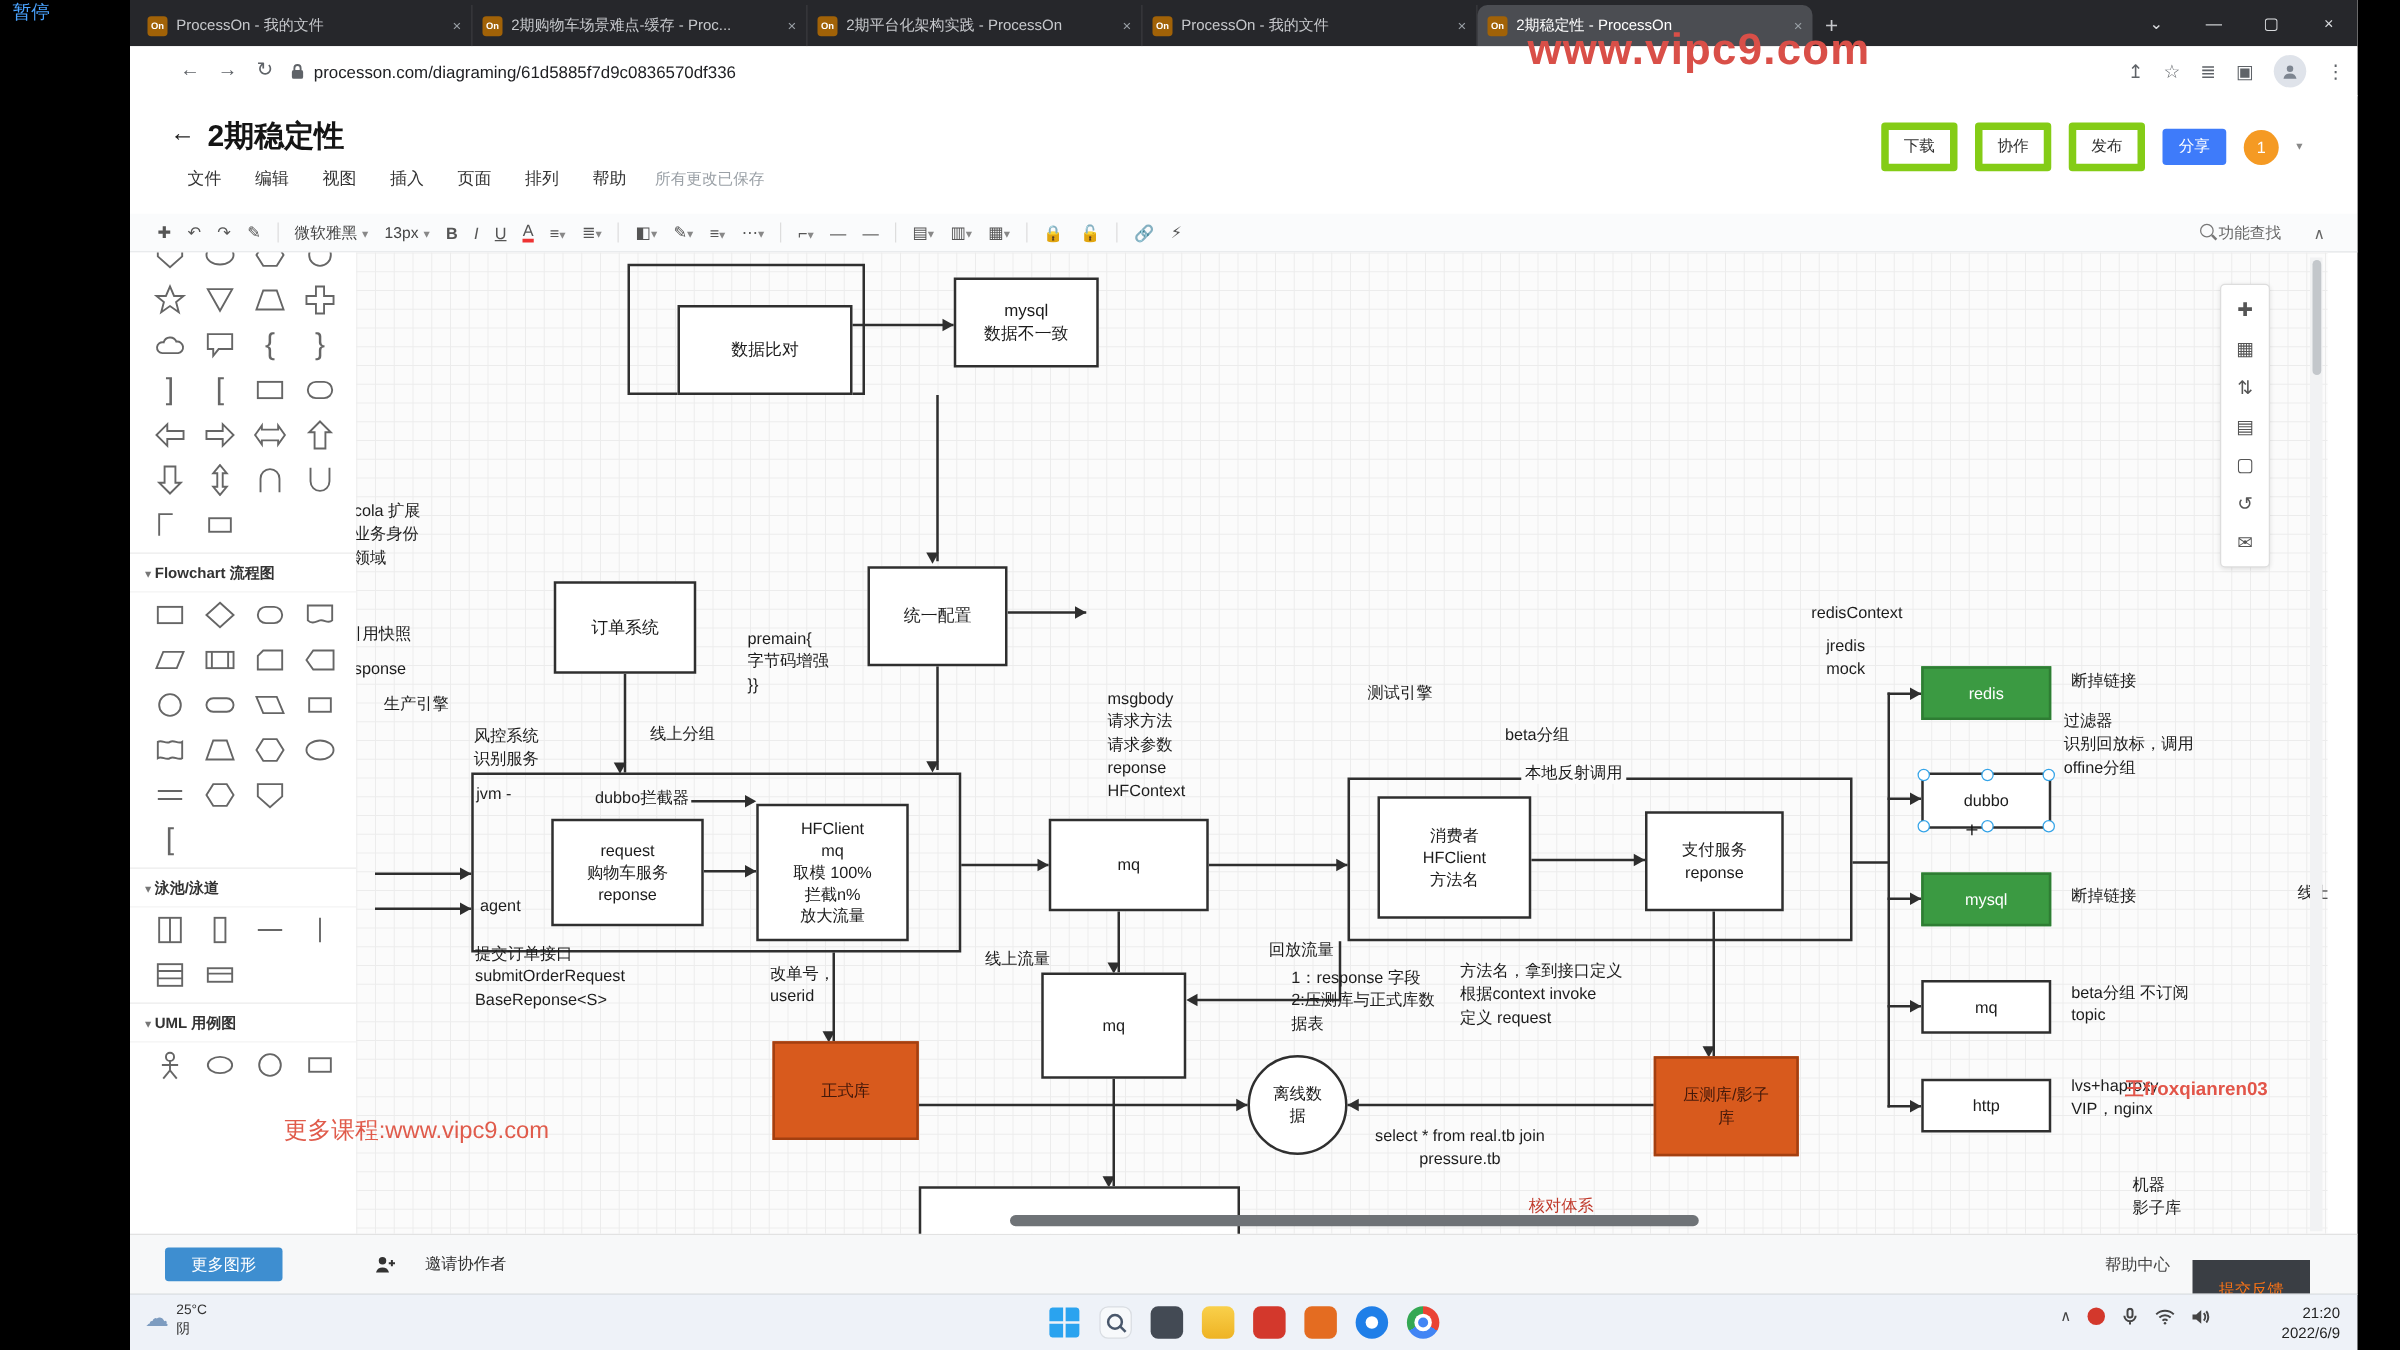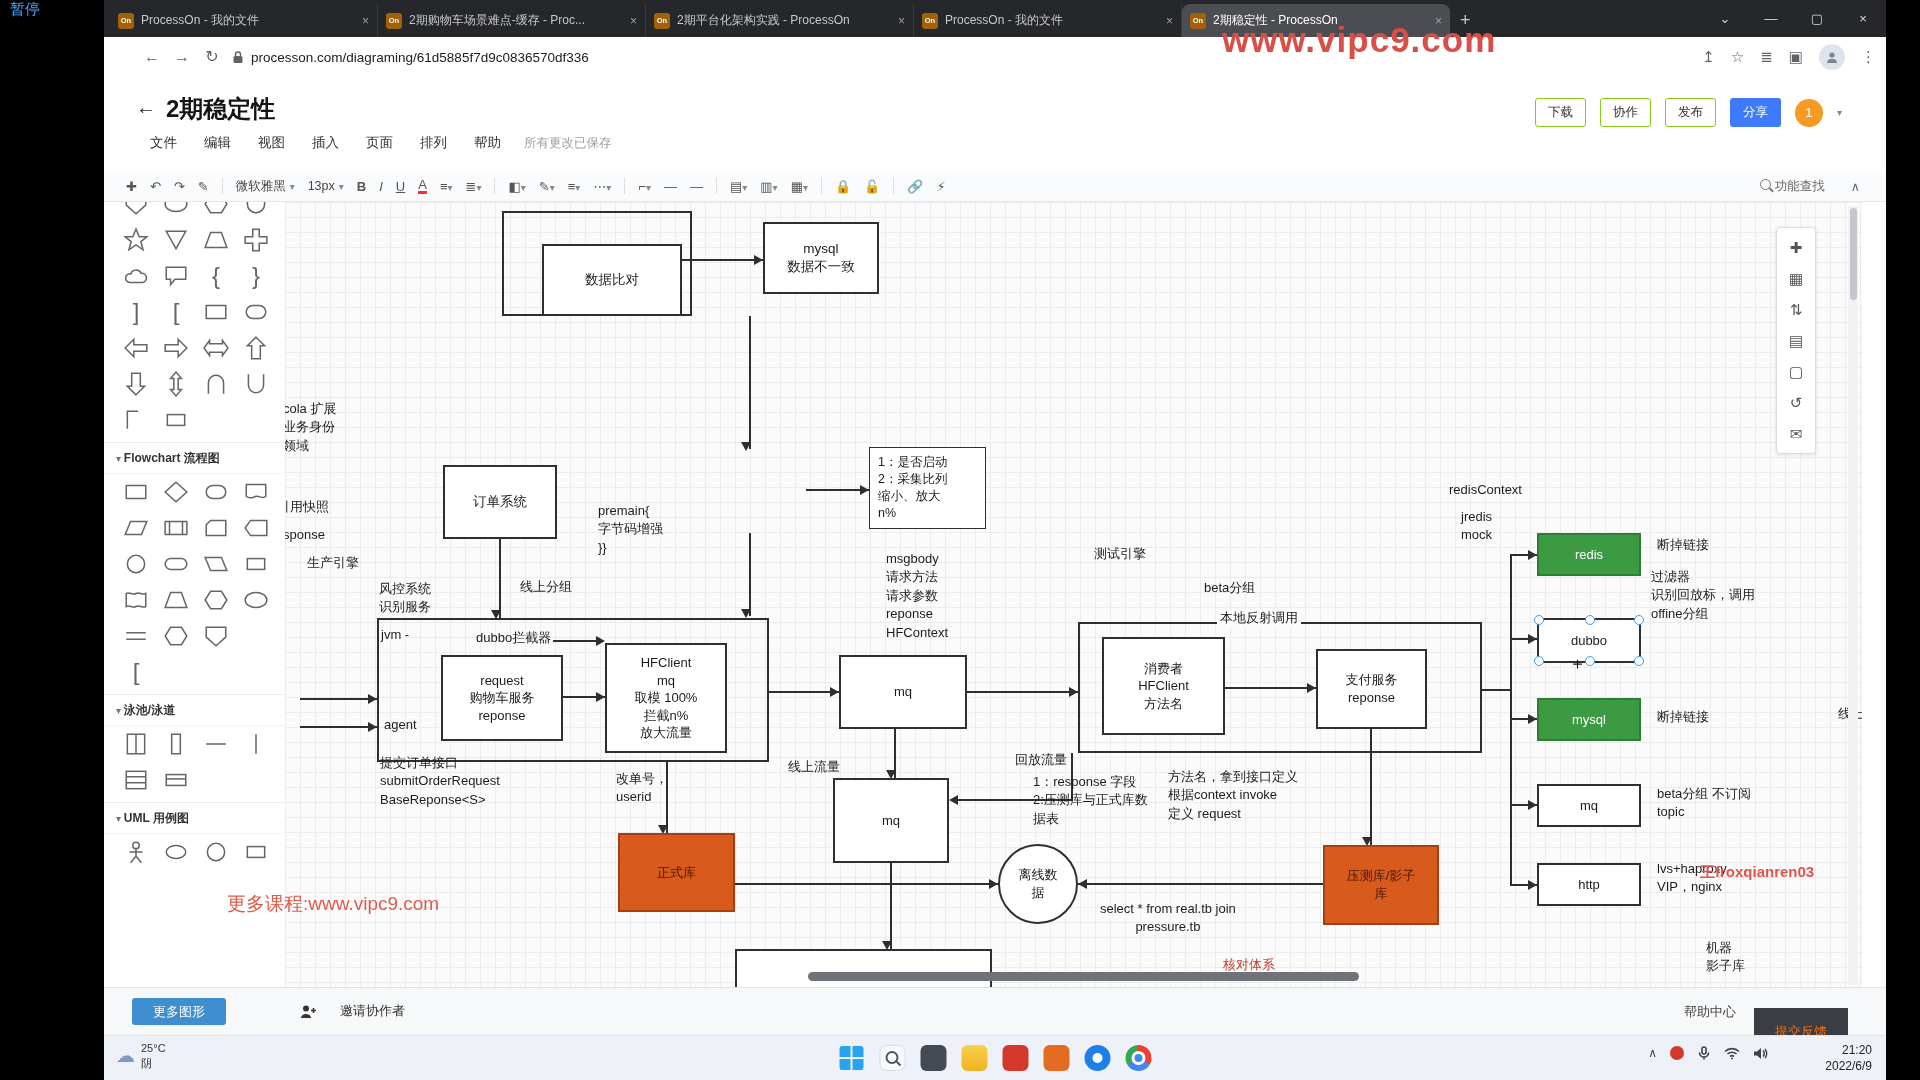--- a/index.html
+++ b/index.html
@@ -31,21 +31,21 @@
   .url-text{font-size:13.5px;color:#202124;margin-left:7px;}
   .addr-right{position:absolute;right:10px;top:7px;display:flex;align-items:center;gap:16px;color:#5f6368;font-size:15px;}
   .avatar-chrome{width:26px;height:26px;border-radius:50%;background:#dfe3ea;display:flex;align-items:center;justify-content:center;}
   
   .appheader{position:absolute;left:0;top:76px;width:100%;height:95px;background:#fff;}
   .back-arrow{position:absolute;left:32px;top:20px;font-size:20px;font-weight:bold;color:#222;}
   .doc-title{position:absolute;left:62px;top:17px;font-size:24px;font-weight:bold;color:#141414;}
   .menu-row{position:absolute;left:46px;top:58px;display:flex;gap:27px;font-size:13.5px;color:#333;}
   .save-status{position:absolute;left:420px;top:59px;font-size:12.5px;color:#9aa0a6;}
   .hdr-actions{position:absolute;right:44px;top:22px;display:flex;align-items:center;gap:14px;}
-  .btn-light{border:1px solid #84cc16;background:#fff;color:#333;font-size:12.5px;padding:5px 12px;border-radius:3px;}
+  .btn-light{border:6px solid #84cc16;background:#fff;color:#333;font-size:12.5px;padding:5px 12px;border-radius:3px;}
   .btn-blue{background:#3e7bfa;color:#fff;font-size:12.5px;padding:6px 13px;border-radius:3px;}
   .avatar-app{width:28px;height:28px;border-radius:50%;background:#f59a23;color:#fff;font-size:13px;display:flex;align-items:center;justify-content:center;}
   .caret{color:#888;font-size:10px;}
   
   .toolbar{position:absolute;left:0;top:171px;width:100%;height:31px;background:#fafbfc;border-bottom:1px solid #e4e6e8;
            display:flex;align-items:center;padding-left:22px;box-sizing:border-box;color:#555;}
   .tool-item{font-size:13px;margin-right:13px;white-space:nowrap;}
   .tool-item.bold{font-weight:bold}.tool-item.ital{font-style:italic}.tool-item.und{text-decoration:underline}
   .tool-item.fc{border-bottom:3px solid #e33;line-height:12px}
   .tool-sep{width:1px;height:16px;background:#ddd;margin-right:13px;}
@@ -648,25 +648,22 @@
       <div class="node thick" style="left: 257px; top: 42px; width: 140px; height: 72px;">
         <div class="nline">数据比对</div>
       </div>
       <div class="node thick" style="left: 478px; top: 20px; width: 116px; height: 72px;">
         <div class="nline">mysql</div>
         <div class="nline">数据不一致</div>
       </div>
       <div class="node thick" style="left: 158px; top: 263px; width: 114px; height: 74px;">
         <div class="nline">订单系统</div>
       </div>
-      <div class="node thin" style="left: 584px; top: 245px; width: 117px; height: 82px;">
-        <div class="nline">1：是否启动</div>
-        <div class="nline">2：采集比列</div>
-        <div class="nline">缩小、放大</div>
-        <div class="nline">n%</div>
+      <div class="node thick" style="left: 409px; top: 251px; width: 112px; height: 80px;">
+        <div class="nline">统一配置</div>
       </div>
       <div class="node container" style="left: 92px; top: 416px; width: 392px; height: 144px;"></div>
       <div class="node " style="left: 156px; top: 453px; width: 122px; height: 86px;">
         <div class="nline">request</div>
         <div class="nline">购物车服务</div>
         <div class="nline">reponse</div>
       </div>
       <div class="node " style="left: 320px; top: 441px; width: 122px; height: 110px;">
         <div class="nline">HFClient</div>
         <div class="nline">mq</div>

